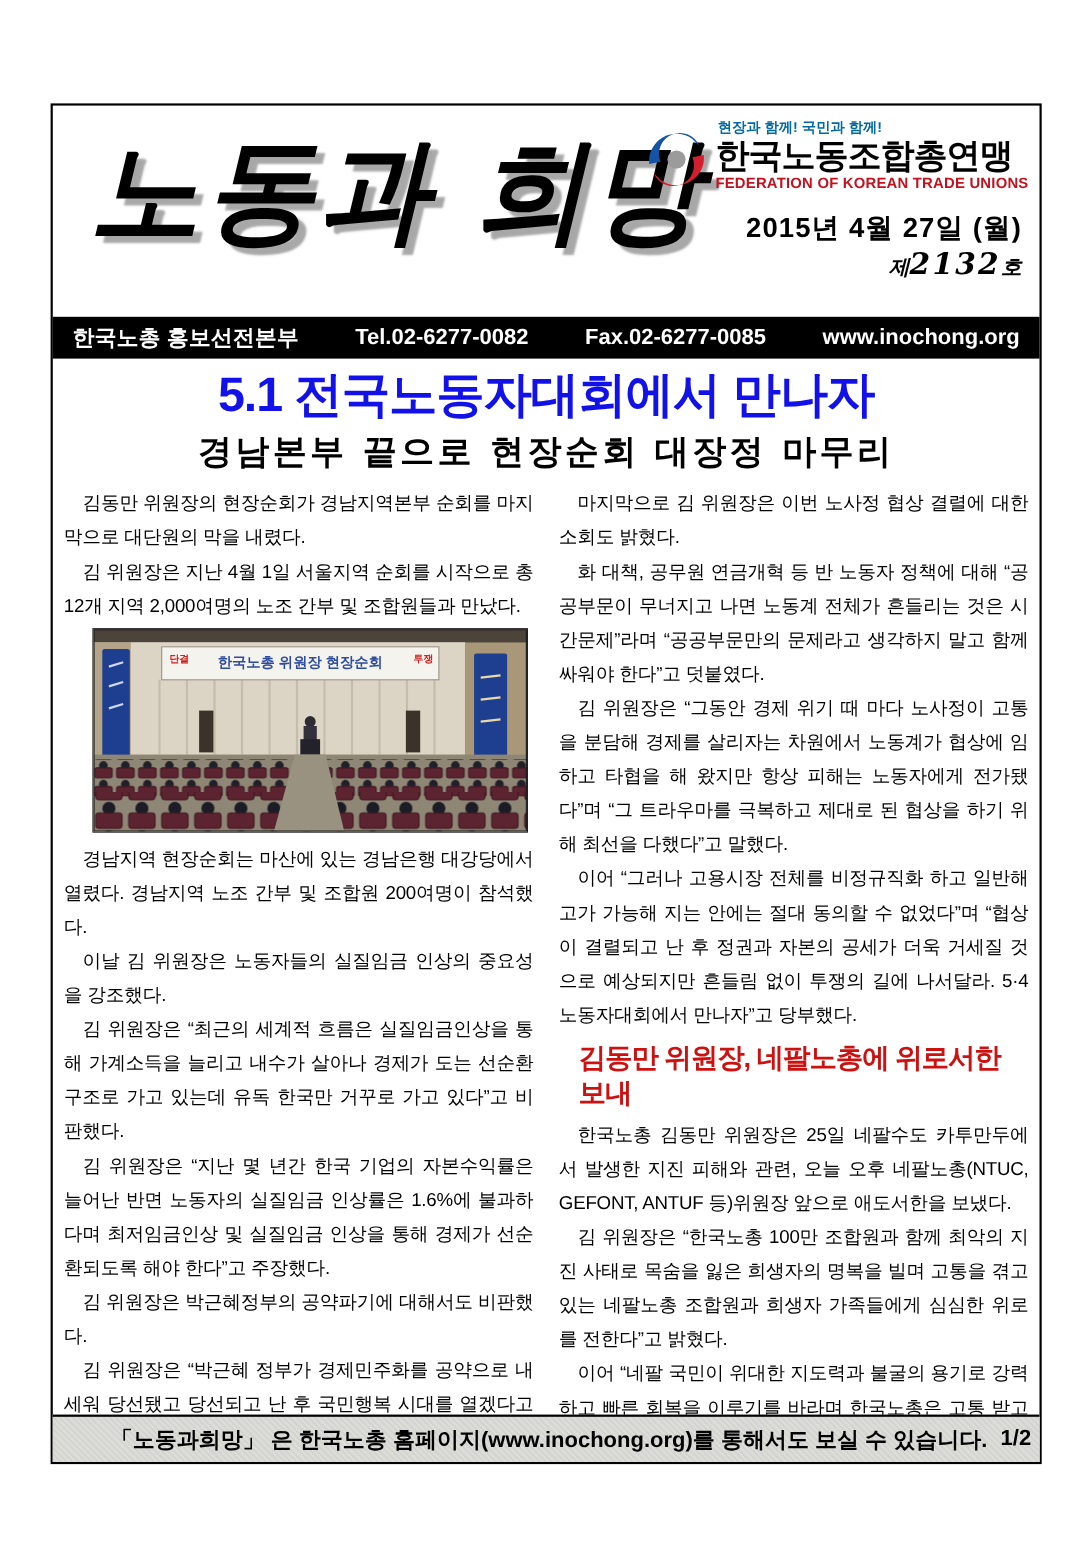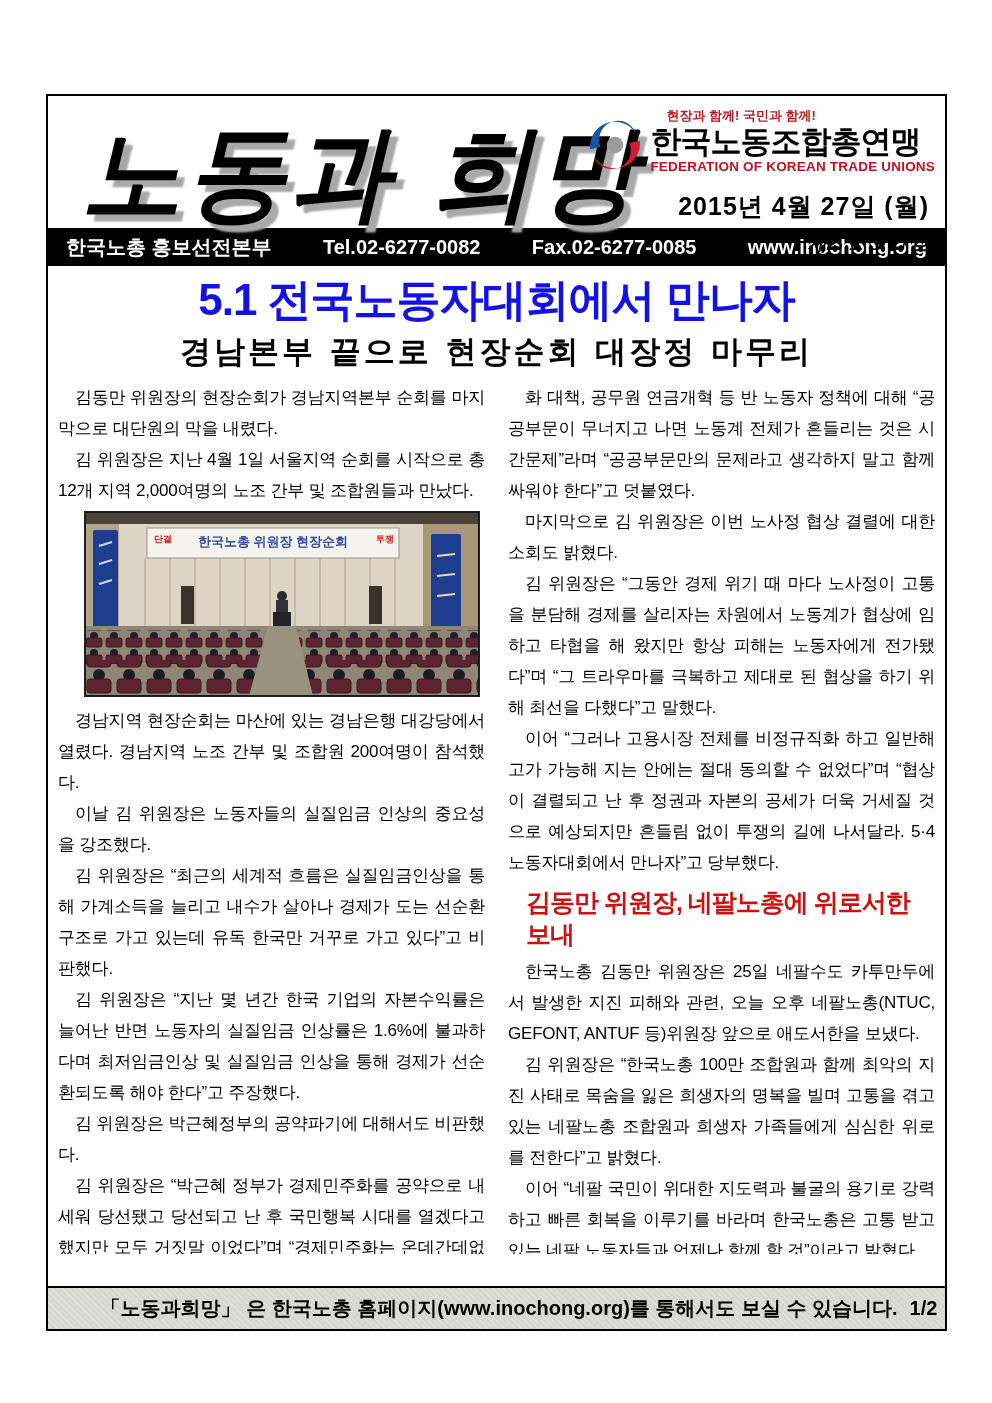--- a/index.html
+++ b/index.html
@@ -6,34 +6,34 @@
   html,body { background:#fff; }
   .page {
     position:relative; width:992px; height:1403px; background:#fff; overflow:hidden;
     font-family:"Liberation Sans","DejaVu Sans",sans-serif; color:#000;
   }
   .page-box {
     position:absolute; left:46px; top:94px; width:901px; height:1237px;
     border:2px solid #000; background:#fff;
   }
   
-  .masthead { position:relative; height:132px; }
+  .masthead { position:relative; height:192px; }
   .mast-title {
     position:absolute; left:34px; top:2px; width:540px;
     font-family:"DejaVu Serif","Liberation Serif",serif;
     font-style:italic; font-weight:bold; font-size:100px; line-height:150px;
     letter-spacing:4px; white-space:nowrap;
     text-shadow:7px 6px 2px #a8a8a8;
     transform:scaleY(1.04);
   }
   .org-block { position:absolute; right:10px; top:8px; width:352px; }
   .org-row { display:flex; align-items:center; justify-content:flex-end; }
   .org-logo { width:62px; height:62px; flex:0 0 auto; margin-right:4px; margin-top:10px; }
   .org-texts { text-align:left; }
-  .org-slogan { font-size:13px; font-weight:bold; color:#b91c1c; letter-spacing:0; margin-left:16px; }
+  .org-slogan { font-size:13px; font-weight:bold; color:#0369a1; letter-spacing:0; margin-left:2px; }
   .org-name-kr { font-size:31px; font-weight:bold; letter-spacing:-1px; line-height:34px; }
   .org-name-en { font-size:13.5px; font-weight:bold; color:#c1121f; letter-spacing:0.2px; }
   .date-line {
     margin-top:14px; text-align:right; padding-right:6px;
     font-family:Liberation Sans, sans-serif;
     font-size:25px; font-weight:bold; letter-spacing:1px;
   }
   .issue-line {
     margin-top:2px; text-align:right; padding-right:6px;
     font-family:"DejaVu Serif","Liberation Serif",serif; font-weight:bold;font-style:italic;
@@ -197,22 +197,22 @@
         <p>경남지역 현장순회는 마산에 있는 경남은행 대강당에서 열렸다. 경남지역 노조 간부 및 조합원 200여명이 참석했다.</p>
         <p>이날 김 위원장은 노동자들의 실질임금 인상의 중요성을 강조했다.</p>
         <p>김 위원장은 “최근의 세계적 흐름은 실질임금인상을 통해 가계소득을 늘리고 내수가 살아나 경제가 도는 선순환 구조로 가고 있는데 유독 한국만 거꾸로 가고 있다”고 비판했다.</p>
         <p>김 위원장은 “지난 몇 년간 한국 기업의 자본수익률은 늘어난 반면 노동자의 실질임금 인상률은 1.6%에 불과하다며 최저임금인상 및 실질임금 인상을 통해 경제가 선순환되도록 해야 한다”고 주장했다.</p>
         <p>김 위원장은 박근혜정부의 공약파기에 대해서도 비판했다.</p>
         <p>김 위원장은 “박근혜 정부가 경제민주화를 공약으로 내세워 당선됐고 당선되고 난 후 국민행복 시대를 열겠다고 했지만 모두 거짓말 이었다”며 “경제민주화는 온데간데없고 공공부문과 민간부문, 정규직과 비정규직, 부모세대와 자식세대를 갈라치기 하는 이간질 정책으로 일관했다”고 말했다.</p>
 
       </div>
 
       <div class="col">
+        <p>마지막으로 김 위원장은 이번 노사정 협상 결렬에 대한 소회도 밝혔다.</p>
         <p>화 대책, 공무원 연금개혁 등 반 노동자 정책에 대해 “공공부문이 무너지고 나면 노동계 전체가 흔들리는 것은 시간문제”라며 “공공부문만의 문제라고 생각하지 말고 함께 싸워야 한다”고 덧붙였다.</p>
-        <p>마지막으로 김 위원장은 이번 노사정 협상 결렬에 대한 소회도 밝혔다.</p>
         <p>김 위원장은 “그동안 경제 위기 때 마다 노사정이 고통을 분담해 경제를 살리자는 차원에서 노동계가 협상에 임하고 타협을 해 왔지만 항상 피해는 노동자에게 전가됐다”며 “그 트라우마를 극복하고 제대로 된 협상을 하기 위해 최선을 다했다”고 말했다.</p>
         <p>이어 “그러나 고용시장 전체를 비정규직화 하고 일반해고가 가능해 지는 안에는 절대 동의할 수 없었다”며 “협상이 결렬되고 난 후 정권과 자본의 공세가 더욱 거세질 것으로 예상되지만 흔들림 없이 투쟁의 길에 나서달라. 5·4 노동자대회에서 만나자”고 당부했다.</p>
 
         <div class="nepal-headline">김동만 위원장, 네팔노총에 위로서한 보내</div>
 
         <p>한국노총 김동만 위원장은 25일 네팔수도 카투만두에서 발생한 지진 피해와 관련, 오늘 오후 네팔노총(NTUC, GEFONT, ANTUF 등)위원장 앞으로 애도서한을 보냈다.</p>
         <p>김 위원장은 “한국노총 100만 조합원과 함께 최악의 지진 사태로 목숨을 잃은 희생자의 명복을 빌며 고통을 겪고 있는 네팔노총 조합원과 희생자 가족들에게 심심한 위로를 전한다”고 밝혔다.</p>
         <p>이어 “네팔 국민이 위대한 지도력과 불굴의 용기로 강력하고 빠른 회복을 이루기를 바라며 한국노총은 고통 받고 있는 네팔 노동자들과 언제나 함께 할 것”이라고 밝혔다.</p>
       </div>
     </div>

